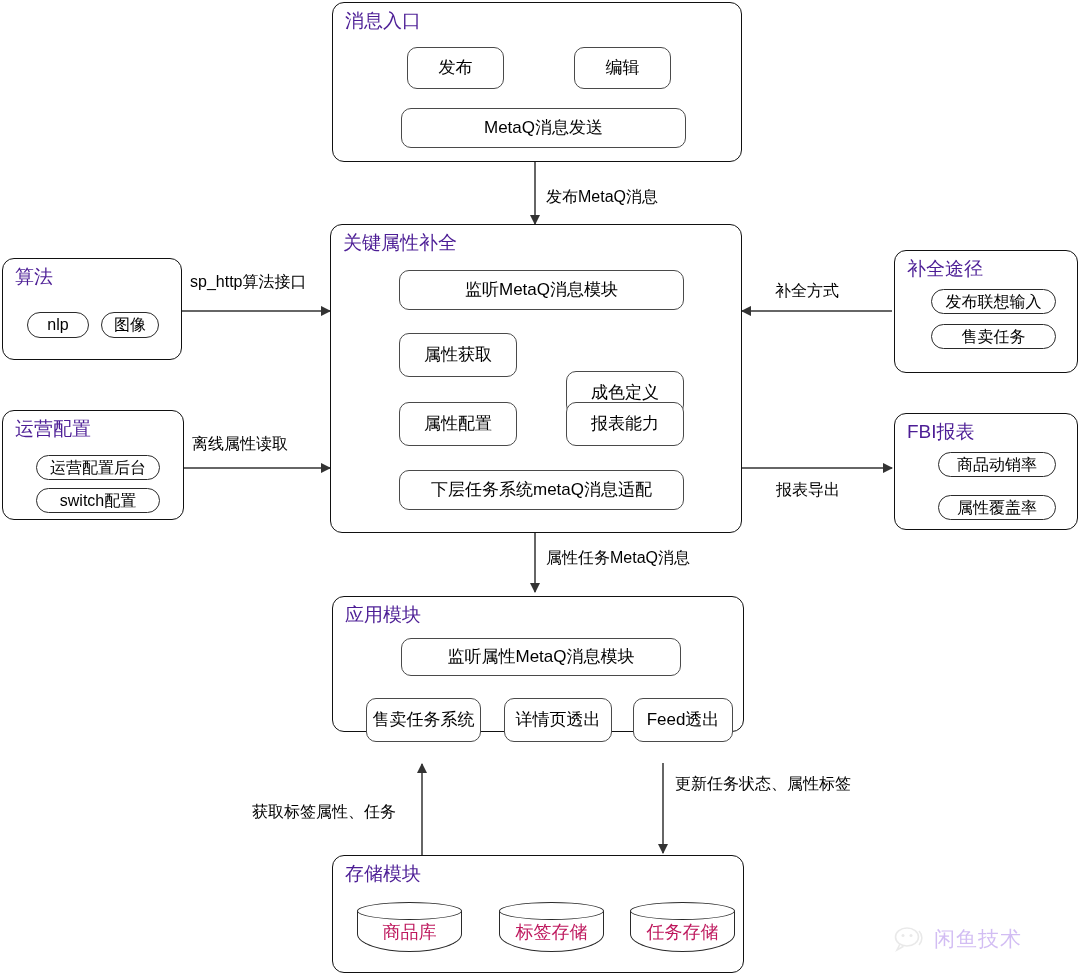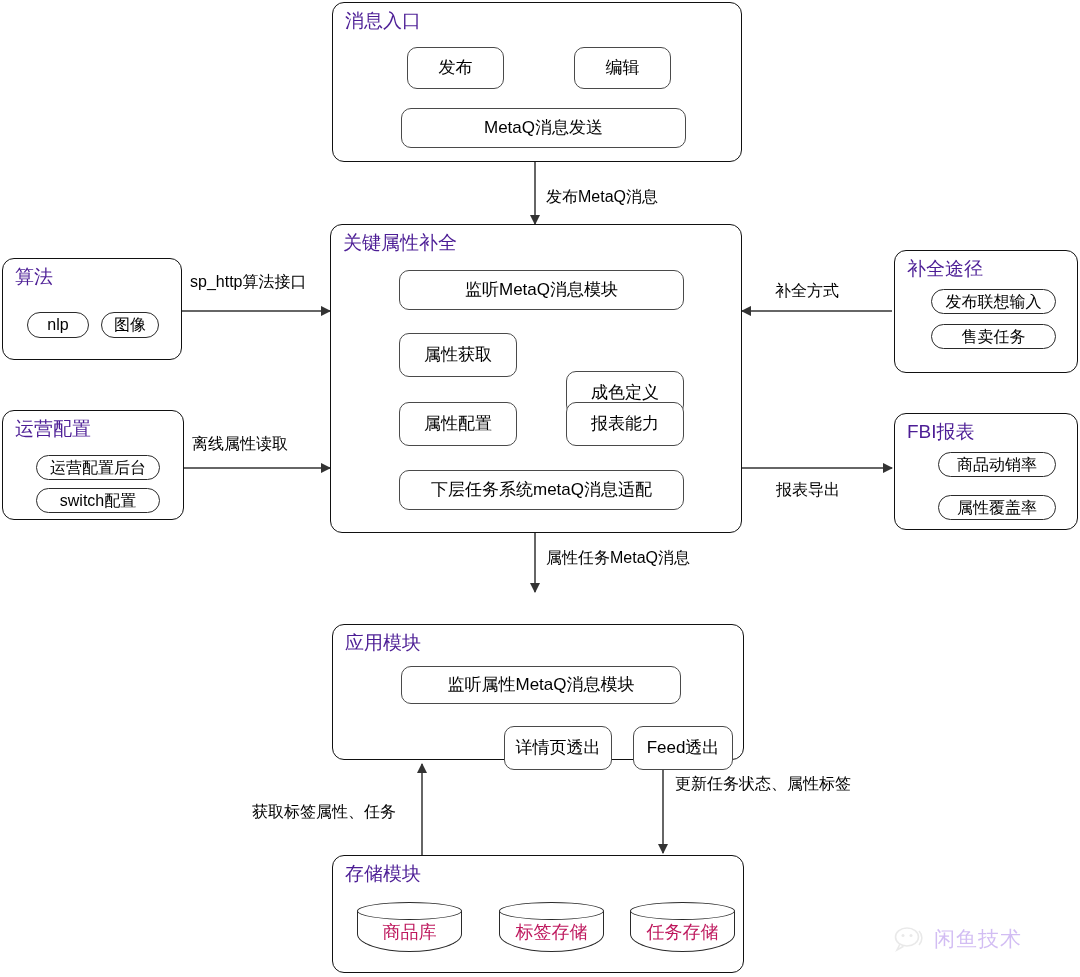--- a/index.html
+++ b/index.html
@@ -213,23 +213,24 @@
     <div class="pill" style="left:43px; top:38px; width:118px; height:25px;">商品动销率</div>
     <div class="pill" style="left:43px; top:81px; width:118px; height:25px;">属性覆盖率</div>
   </div>
 
   <div class="group" style="left:894px; top:250px; width:184px; height:123px;">
     <div class="group-title">补全途径</div>
     <div class="pill" style="left:36px; top:38px; width:125px; height:25px;">发布联想输入</div>
     <div class="pill" style="left:36px; top:73px; width:125px; height:25px;">售卖任务</div>
   </div>
 
-  <div class="group" style="left:332px; top:624px; width:412px; height:136px;padding-left:38px;">
+  <div class="group" style="left:332px; top:596px; width:412px; height:136px;padding-left:38px;">
     <div class="group-title">应用模块</div>
     <div class="node" style="left:68px; top:41px; width:280px; height:38px;">监听属性MetaQ消息模块</div>
+    <div class="node" style="left:33px; top:101px; width:115px; height:44px;">售卖任务系统</div>
     <div class="node" style="left:171px; top:101px; width:108px; height:44px;">详情页透出</div>
     <div class="node" style="left:300px; top:101px; width:100px; height:44px;">Feed透出</div>
   </div>
 
   <div class="group" style="left:332px; top:855px; width:412px; height:118px;">
     <div class="group-title">存储模块</div>
 
     <div class="cyl" style="left:24px; top:46px; width:105px; height:50px;">
       <div class="cyl-body"></div>
       <div class="cyl-top"></div>

